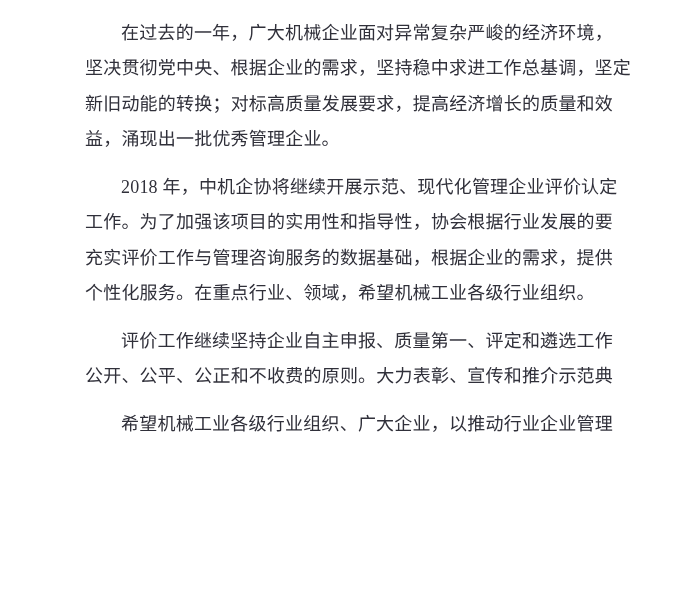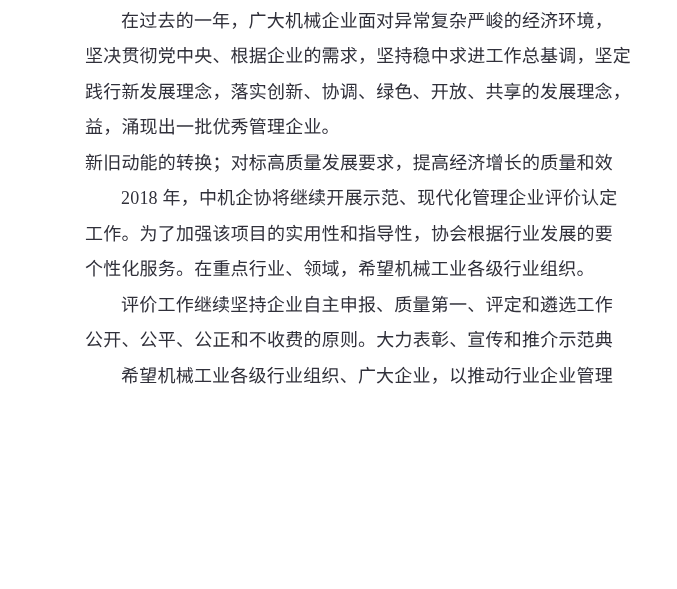--- a/index.html
+++ b/index.html
@@ -33,36 +33,37 @@
     text-align: justify;
     text-align-last: justify;
     text-justify: inter-character;
     white-space: nowrap;
   }
   .line.para-end {
     text-align-last: left;
   }
   .line.indent {
     text-indent: 36px;
+    margin-top: 12px;
   }
 </style>
 </head>
 <body>
 
 <div class="page">
   <div class="textblock">
 
     <div class="line indent">在过去的一年，广大机械企业面对异常复杂严峻的经济环境，</div>
     <div class="line">坚决贯彻党中央、根据企业的需求，坚持稳中求进工作总基调，坚定</div>
-    <div class="line">践行新发展理念，落实创新、协调、绿色、开放、共享的发展理念，</div>
+    <div class="line">新旧动能的转换；对标高质量发展要求，提高经济增长的质量和效</div>
     <div class="line para-end">益，涌现出一批优秀管理企业。</div>
-    <div class="line">新旧动能的转换；对标高质量发展要求，提高经济增长的质量和效</div>
 
     <div class="line indent">2018 年，中机企协将继续开展示范、现代化管理企业评价认定</div>
     <div class="line">工作。为了加强该项目的实用性和指导性，协会根据行业发展的要</div>
+    <div class="line">充实评价工作与管理咨询服务的数据基础，根据企业的需求，提供</div>
     <div class="line para-end">个性化服务。在重点行业、领域，希望机械工业各级行业组织。</div>
 
     <div class="line indent">评价工作继续坚持企业自主申报、质量第一、评定和遴选工作</div>
     <div class="line">公开、公平、公正和不收费的原则。大力表彰、宣传和推介示范典</div>
 
     <div class="line indent">希望机械工业各级行业组织、广大企业，以推动行业企业管理</div>
 
   </div>
 </div>
 

